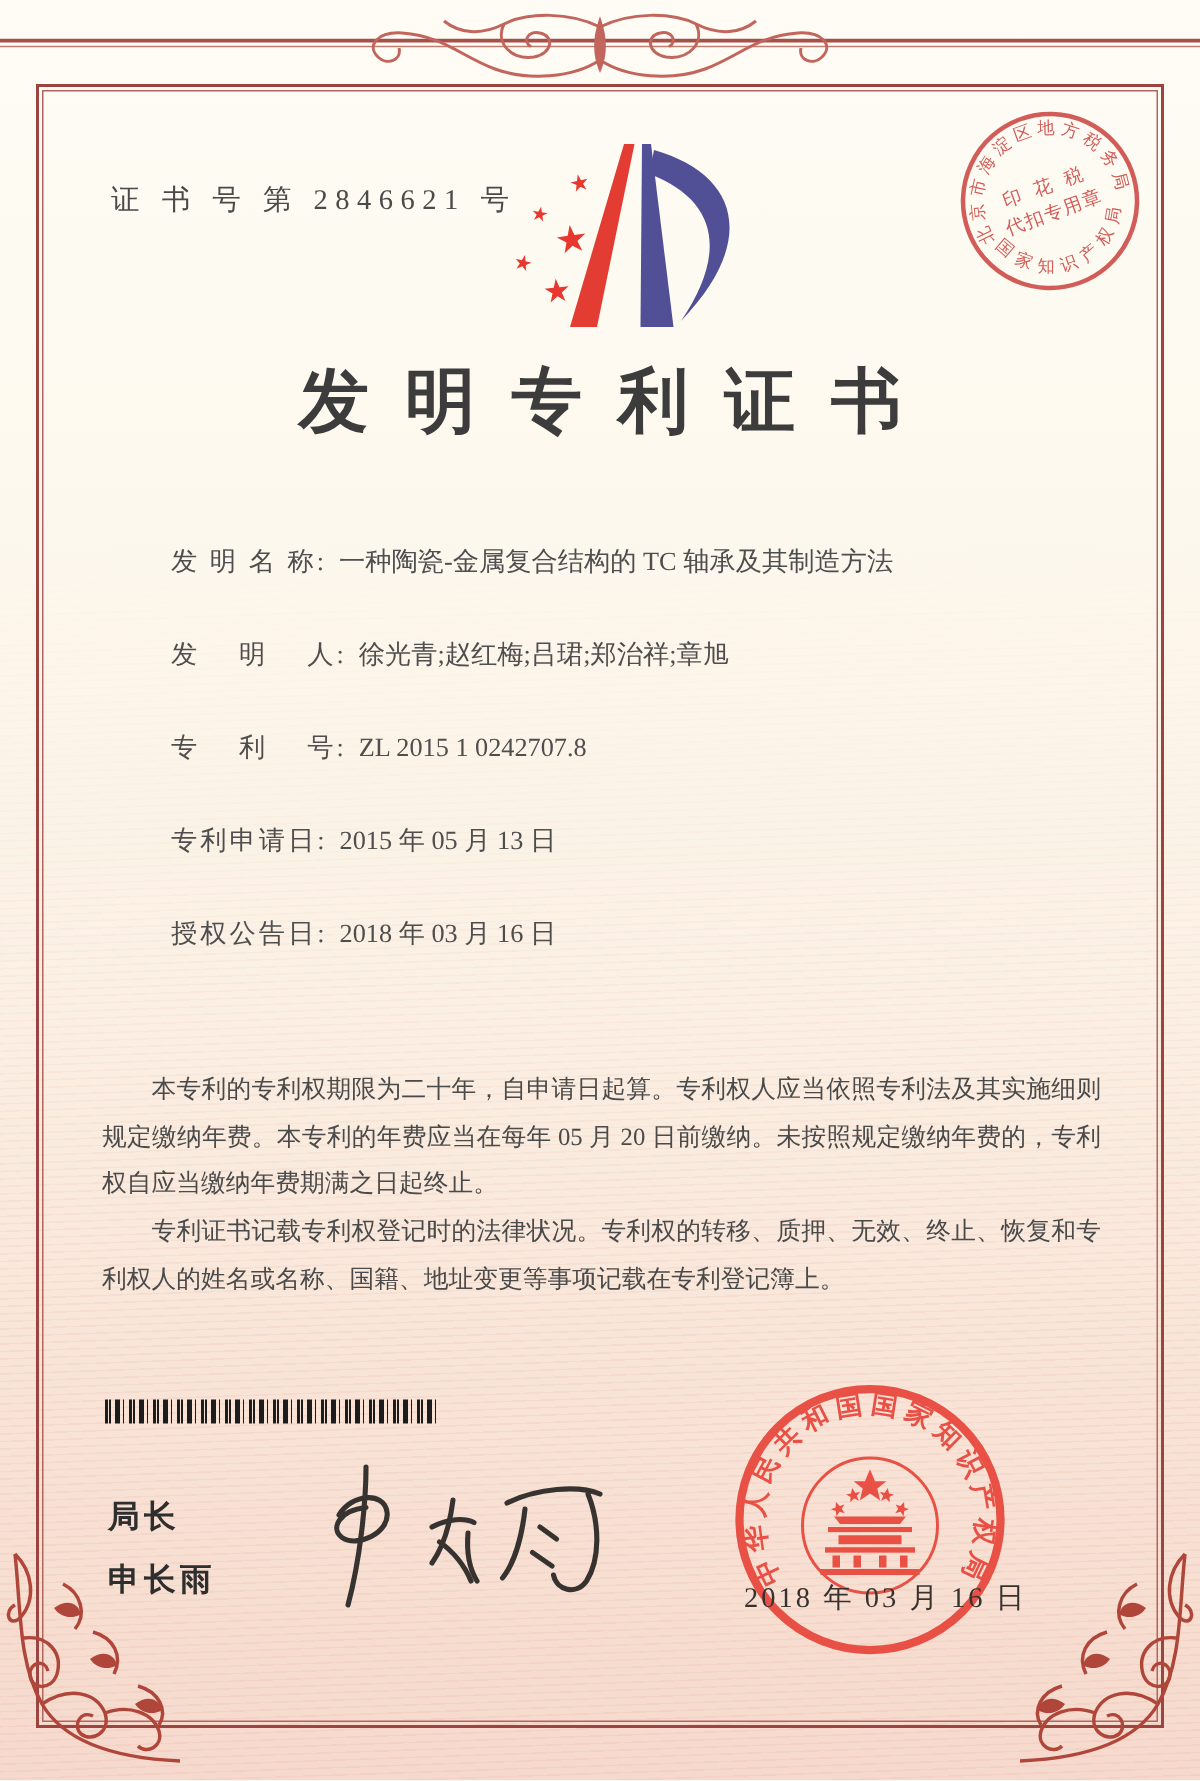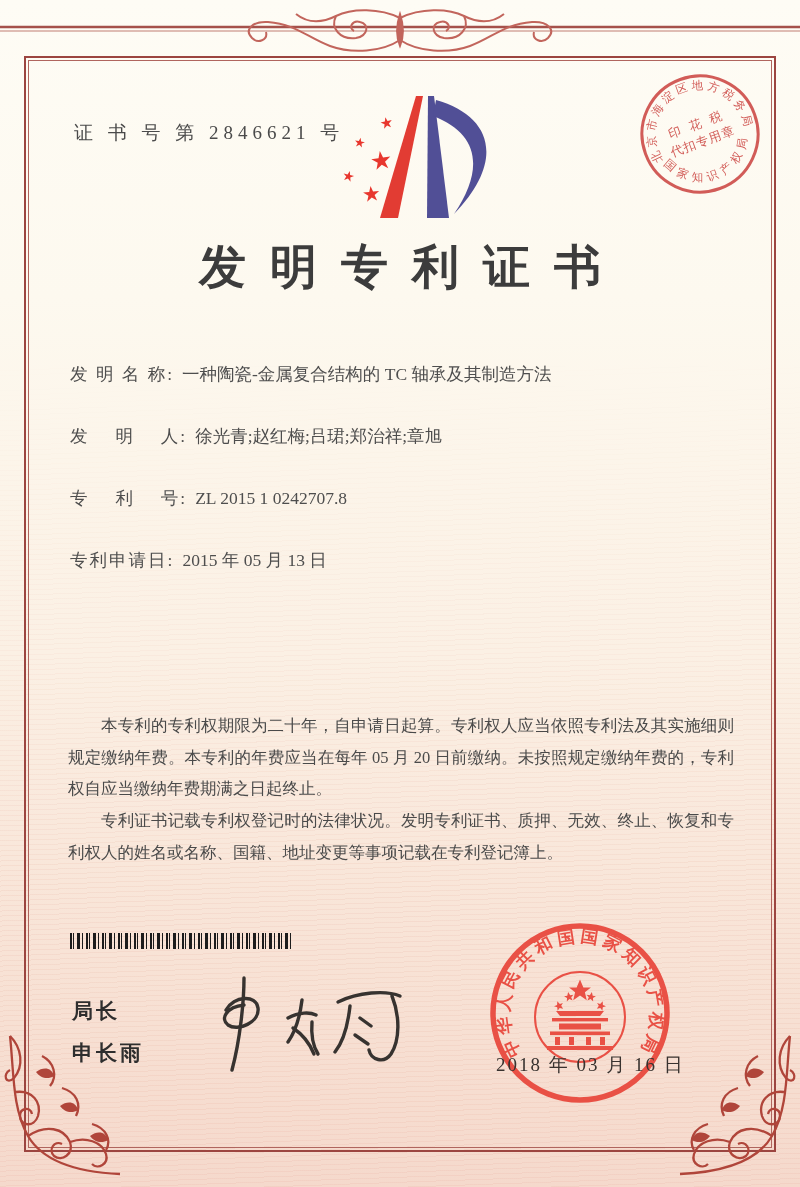--- a/index.html
+++ b/index.html
@@ -21,21 +21,21 @@
   .corner.right{left:648px;top:1032px;transform:scaleX(-1);}
   
   .certno{position:absolute;left:74px;top:120px;font-size:19px;letter-spacing:5px;color:#4a4a4a;}
   .logo{position:absolute;left:330px;top:90px;width:175px;height:150px;}
   .logo .star{position:absolute;color:#e8372e;line-height:1;}
   .taxstamp{position:absolute;left:634px;top:68px;width:132px;height:132px;opacity:.88;}
   .title{position:absolute;left:0;top:236px;width:800px;text-align:center;
         font-size:47px;font-weight:bold;color:#3c3c3c;letter-spacing:24px;text-indent:24px;font-family:Liberation Mono, monospace;}
   
   .fields{position:absolute;left:70px;top:362px;width:672px;color:#4e4e4e;}
-  .fieldrow{height:62px;font-size:17.5px;white-space:pre-wrap;}
+  .fieldrow{height:62px;font-size:17.5px;white-space:pre-wrap;margin-left:44px;}
   .fieldrow .lab{letter-spacing:2px;}
   .fieldrow .val{margin-left:8px;}
   
   .paras{position:absolute;left:68px;top:710px;width:666px;color:#4a4a4a;
         font-size:16.5px;line-height:1.92;text-align:justify;}
   .paras p{margin:0;text-indent:2em;}
   
   .barcode{position:absolute;left:70px;top:933px;width:224px;height:16px;
         background:repeating-linear-gradient(90deg,#1c1c1c 0 2px,transparent 2px 3px,#1c1c1c 3px 4px,transparent 4px 7px,#1c1c1c 7px 10px,transparent 10px 12px,#1c1c1c 12px 13px,transparent 13px 16px);}
   
@@ -137,25 +137,26 @@
     </g>
   </svg>
 
   <div class="title">发明专利证书</div>
 
   <div class="fields">
     <div class="fieldrow"><span class="lab">发 明 名 称:</span><span class="val">一种陶瓷-金属复合结构的 TC 轴承及其制造方法</span></div>
     <div class="fieldrow"><span class="lab">发　 明　 人:</span><span class="val">徐光青;赵红梅;吕珺;郑治祥;章旭</span></div>
     <div class="fieldrow"><span class="lab">专　 利　 号:</span><span class="val">ZL 2015 1 0242707.8</span></div>
     <div class="fieldrow"><span class="lab">专利申请日:</span><span class="val">2015 年 05 月 13 日</span></div>
+    <div class="fieldrow"><span class="lab">授权公告日:</span><span class="val">2018 年 03 月 16 日</span></div>
   </div>
 
   <div class="paras">
     <p>本专利的专利权期限为二十年，自申请日起算。专利权人应当依照专利法及其实施细则规定缴纳年费。本专利的年费应当在每年 05 月 20 日前缴纳。未按照规定缴纳年费的，专利权自应当缴纳年费期满之日起终止。</p>
-    <p>专利证书记载专利权登记时的法律状况。发明专利证书、质押、无效、终止、恢复和专利权人的姓名或名称、国籍、地址变更等事项记载在专利登记簿上。</p>
+    <p>专利证书记载专利权登记时的法律状况。专利权的转移、质押、无效、终止、恢复和专利权人的姓名或名称、国籍、地址变更等事项记载在专利登记簿上。</p>
   </div>
 
   <div class="barcode"></div>
 
   <div class="signer">
     <div>局长</div>
     <div>申长雨</div>
   </div>
 
   <svg class="signature" viewBox="0 0 240 110">

